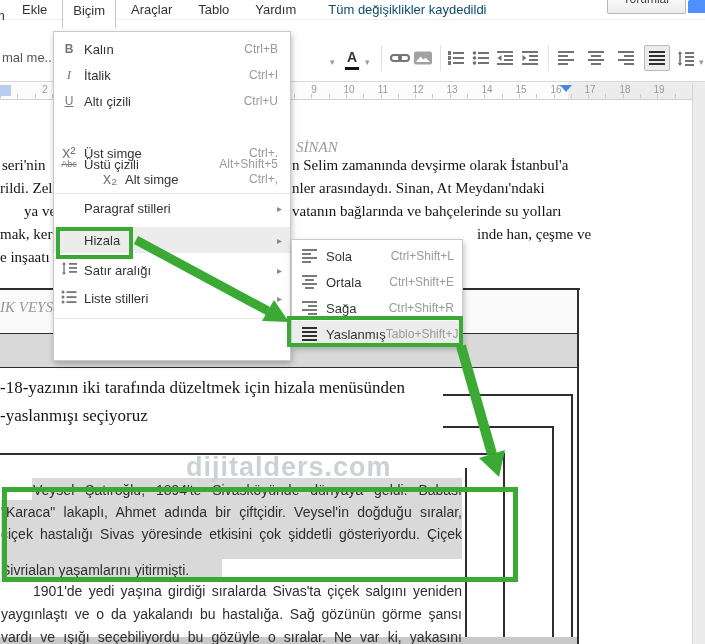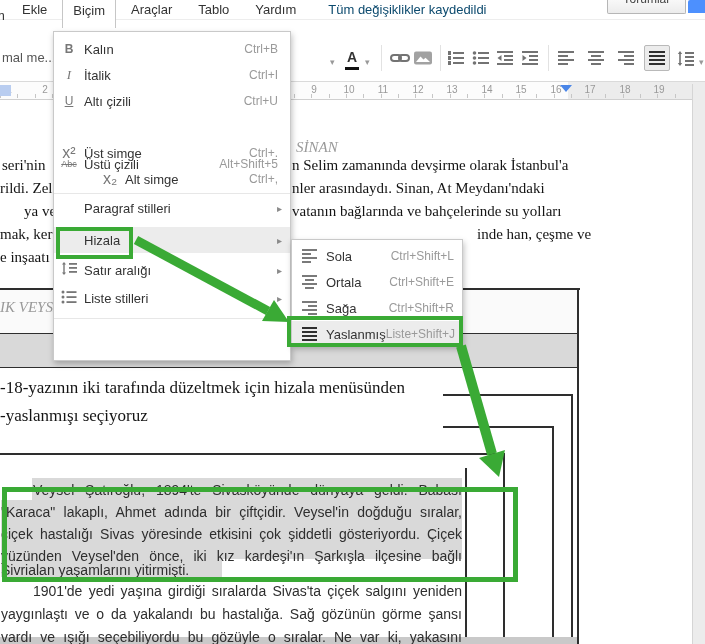--- a/index.html
+++ b/index.html
@@ -129,29 +129,29 @@
 
     <div class="tline" style="left:443px;top:394px;width:130px;height:2px;"></div>
     <div class="tline" style="left:571px;top:394px;width:2px;height:250px;"></div>
     <div class="tline" style="left:443px;top:426px;width:111px;height:2px;"></div>
     <div class="tline" style="left:552px;top:426px;width:2px;height:218px;"></div>
     <div class="tline" style="left:0;top:453px;width:505px;height:2px;"></div>
     <div class="tline" style="left:503px;top:453px;width:2px;height:191px;"></div>
     <div class="tline" style="left:465px;top:468px;width:2px;height:170px;"></div>
     <div class="abs" style="left:0;top:637px;width:577px;height:7px;background:#c9c9c9;"></div>
 
+    <span id="watermark">dijitalders.com</span>
 
     <div class="abs" style="left:1px;top:478px;width:461px;height:99px;background:#d9d9d9;z-index:2;"></div>
     <div class="abs" style="left:1px;top:478px;width:31px;height:22px;background:#fff;z-index:2;"></div>
     <div class="abs" style="left:222px;top:559px;width:240px;height:18px;background:#fff;z-index:2;"></div>
 
     <div class="sline" style="left:33px;width:429px;top:481px;z-index:2;">Veysel Şatıroğlu, 1894'te Sivasköyünde dünyaya geldi. Babası</div>
     <div class="sline" style="top:503px;z-index:2;">"Karaca" lakaplı, Ahmet adında bir çiftçidir. Veysel'in doğduğu sıralar,</div>
     <div class="sline" style="top:525px;z-index:2;">çiçek hastalığı Sivas yöresinde etkisini çok şiddetli gösteriyordu. Çiçek</div>
-    <div class="sline" style="top:547px;z-index:2;">yüzünden Veysel'den önce, iki kız kardeşi'ın Şarkışla ilçesine bağlı</div>
     <div class="sline noj" style="top:561px;z-index:2;">Sivrialan  yaşamlarını yitirmişti.</div>
 
     <div class="sline" style="left:33px;width:429px;top:582px;">1901'de yedi yaşına girdiği sıralarda Sivas'ta çiçek salgını yeniden</div>
     <div class="sline" style="top:605px;">yaygınlaştı ve o da yakalandı bu hastalığa. Sağ gözünün görme şansı</div>
     <div class="sline" style="top:628px;">vardı ve ışığı seçebiliyordu bu gözüyle o sıralar. Ne var ki, yakasını</div>
   </div>
 
   <div id="menubar">
     <span id="mb-frag">m</span>
     <span class="mb-item">Ekle</span>
@@ -409,21 +409,21 @@
       <span class="mshort" style="margin-right:8px;">Ctrl+Shift+E</span>
     </div>
     <div class="mrow" style="top:55px;">
       <span class="ham ham-right"></span>
       <span class="mlabel">Sağa</span>
       <span class="mshort" style="margin-right:8px;">Ctrl+Shift+R</span>
     </div>
     <div class="mrow hl" style="top:81px;">
       <span class="ham ham-just"></span>
       <span class="mlabel">Yaslanmış</span>
-      <span class="mshort" style="margin-right:8px;">Liste+Shift+J</span>
+      <span class="mshort" style="margin-right:8px;">Tablo+Shift+J</span>
     </div>
   </div>
 
   <div class="grect" id="grect-hizala" style="left:56px;top:227px;width:77px;height:32px;"></div>
   <div class="grect" id="grect-yaslanmis" style="left:287px;top:316px;width:176px;height:31px;"></div>
   <div class="grect" id="grect-paragraph" style="left:2px;top:487px;width:516px;height:95px;"></div>
 
   <svg id="arrows" width="705" height="644">
     <line x1="136" y1="240" x2="268" y2="311" stroke="#3aaa35" stroke-width="9"></line>
     <polygon points="289,322 262,321 274,300" fill="#3aaa35"></polygon>

